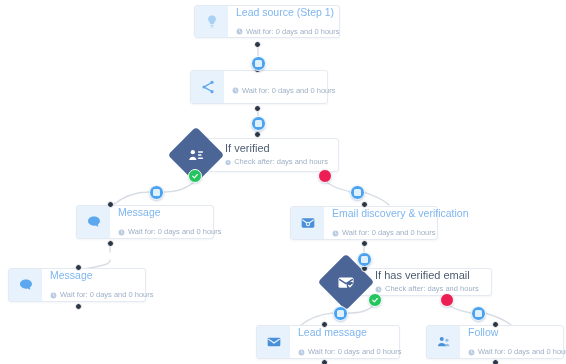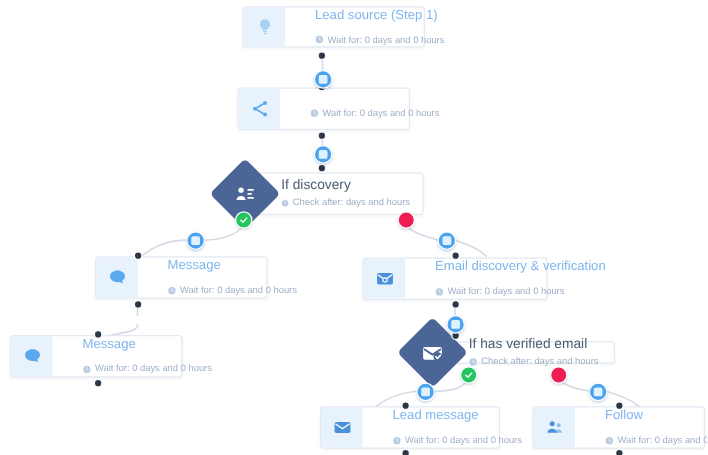--- a/index.html
+++ b/index.html
@@ -39,21 +39,21 @@
   }
   .node .tile {
     width: 33px;
     min-width: 33px;
     background: #e8f2fd;
     display: flex;
     align-items: center;
     justify-content: center;
   }
   .node .body {
-    padding: 4px 9px 5px 24px;
+    padding: 4px 9px 5px 8px;
     display: flex;
     flex-direction: column;
     justify-content: center;
   }
   .node .title {
     font-size: 10.5px;
     color: #7fb6ee;
     line-height: 13px;
     white-space: nowrap;
   }
@@ -252,21 +252,21 @@
     <div class="diamond">
       <svg width="19" height="19" viewBox="0 0 24 24" fill="#ffffff">
         <circle cx="8" cy="7.5" r="2.7"></circle>
         <path d="M3.4 17.5c0-2.6 2.1-4.2 4.6-4.2s4.6 1.6 4.6 4.2z"></path>
         <rect x="14.4" y="6.3" width="6.6" height="1.9" rx=".9"></rect>
         <rect x="14.4" y="10.3" width="4.6" height="1.9" rx=".9"></rect>
         <rect x="14.4" y="14.3" width="6.6" height="1.9" rx=".9"></rect>
       </svg>
     </div>
     <div class="dbody" style="width:137px; height:34px;">
-      <div class="dtitle">If discovery</div>
+      <div class="dtitle">If verified</div>
       <div class="dsub">
         <svg class="clk" width="7" height="7" viewBox="0 0 24 24" fill="#b9cbe0">
           <circle cx="12" cy="12" r="10"></circle>
           <path d="M12 6.5v6l4 2" stroke="#ffffff" stroke-width="2" fill="none" stroke-linecap="round"></path>
         </svg>
         <span>Check after: days and hours</span>
       </div>
     </div>
   </div>
   <div class="port" style="left:254px; top:131px;"></div>
@@ -353,21 +353,21 @@
 
   <div class="dnode" style="left:326px; top:262px;">
     <div class="diamond">
       <svg width="19" height="19" viewBox="0 0 24 24" fill="#ffffff">
         <rect x="2.5" y="5.5" width="19" height="13" rx="2"></rect>
         <path d="M4 8 12 13.2 20 8" stroke="#4a6596" stroke-width="1.9" fill="none" stroke-linecap="round"></path>
         <circle cx="17.5" cy="15.5" r="4.6" fill="#4a6596"></circle>
         <path d="M15.4 15.6 17 17.2 19.8 14.1" stroke="#ffffff" stroke-width="1.7" fill="none" stroke-linecap="round" stroke-linejoin="round"></path>
       </svg>
     </div>
-    <div class="dbody" style="width:140px; height:18px;">
+    <div class="dbody" style="width:140px; height:28px;">
       <div class="dtitle">If has verified email</div>
       <div class="dsub">
         <svg class="clk" width="7" height="7" viewBox="0 0 24 24" fill="#b9cbe0">
           <circle cx="12" cy="12" r="10"></circle>
           <path d="M12 6.5v6l4 2" stroke="#ffffff" stroke-width="2" fill="none" stroke-linecap="round"></path>
         </svg>
         <span>Check after: days and hours</span>
       </div>
     </div>
   </div>

